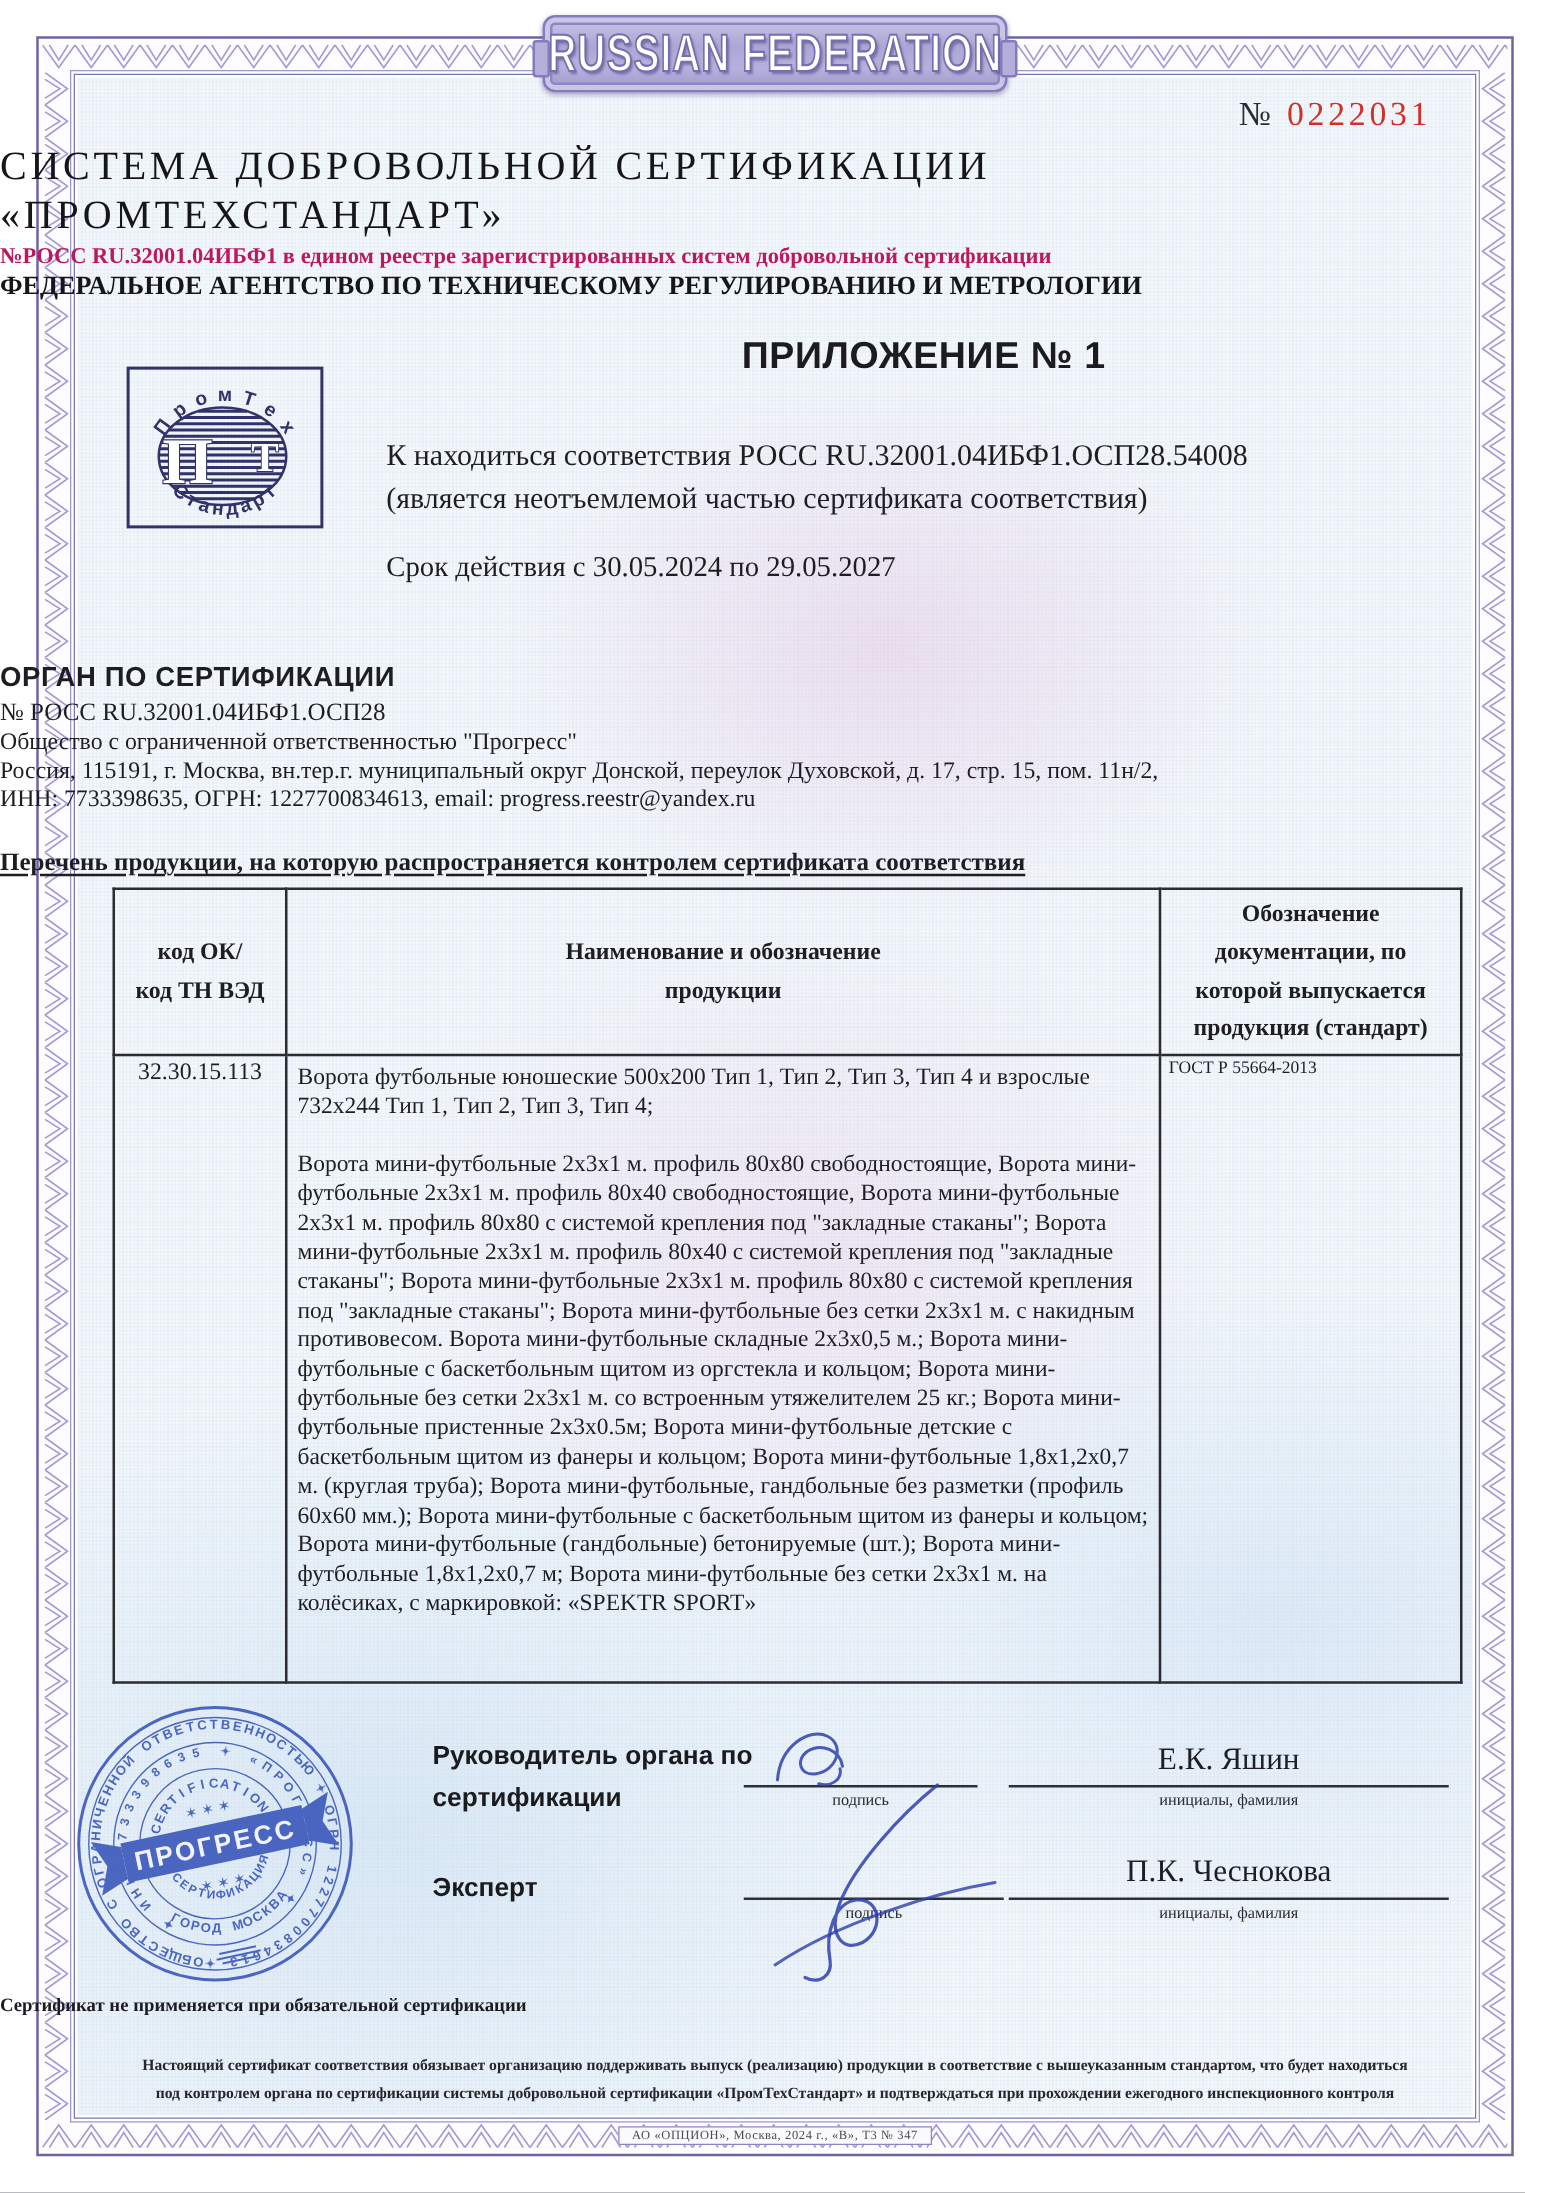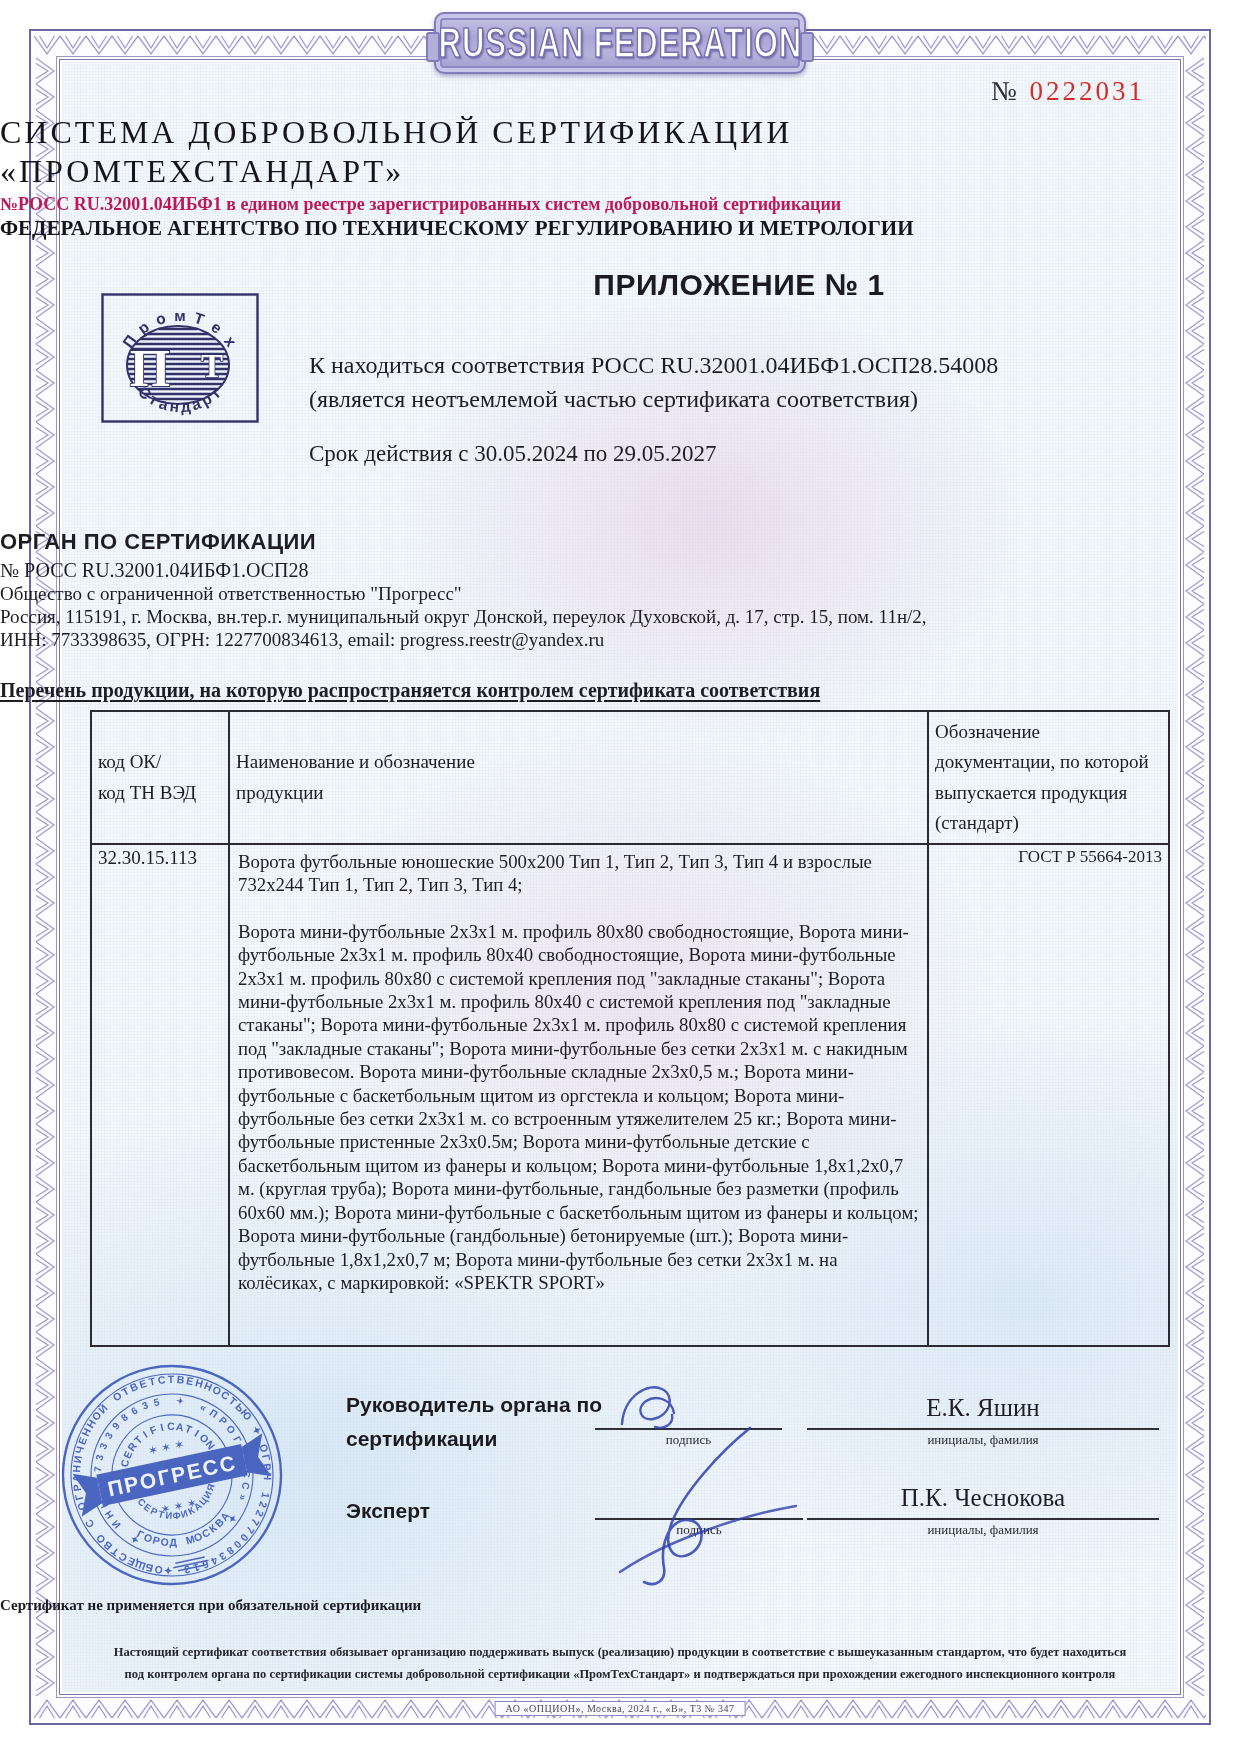--- a/index.html
+++ b/index.html
@@ -68,25 +68,25 @@
   .validity{left:309px;top:441px;font-size:23px;}
   .org-h{top:529px;font-family:"Liberation Sans",sans-serif;font-weight:800;font-size:22px;letter-spacing:.5px;}
   .org-n{top:559px;font-size:20px;}
   .org-name{top:583px;font-size:19px;}
   .org-addr{top:606px;font-size:19px;}
   .org-cont{top:629px;font-size:19px;}
   .caption{top:679px;font-size:20px;font-weight:bold;text-decoration:underline;text-underline-offset:3px;}
   
   .ptable{position:absolute;left:90px;top:710px;width:1078px;border-collapse:collapse;table-layout:fixed;}
   .ptable td{border:2px solid #2b2b30;vertical-align:middle;padding:2px 6px;}
-  .ptable .hdr td{font-weight:normal;font-size:19px;text-align:left;height:133px;white-space:pre-line;line-height:1.6;}
+  .ptable .hdr td{font-weight:bold;font-size:19px;text-align:center;height:133px;white-space:pre-line;line-height:1.6;}
   .ptable .bodyrow td{vertical-align:top;}
-  .cell-code{width:138px;font-size:19px;padding-top:8px;}
+  .cell-code{width:138px;text-align:center;font-size:19px;padding-top:8px;}
   .cell-name{width:699px;}
-  .cell-doc{width:241px;text-align:right;font-size:17px;padding-top:8px;}
+  .cell-doc{width:241px;text-align:left;font-size:14px;padding-top:8px;}
   .name-inner{height:496px;overflow:hidden;font-size:18.8px;line-height:23.4px;padding:3px 2px 0 2px;}
   .name-inner p{margin:0;}
   .name-inner p + p{margin-top:23px;}
   
   .role{position:absolute;left:300px;width:290px;font-family:"Liberation Sans",sans-serif;
         font-weight:800;font-size:21px;line-height:1.6;color:#1b1b1f;margin-left:46px;}
   .sline{position:absolute;height:0;border-top:2px solid #2f2f36;}
   .slabel{position:absolute;text-align:center;font-size:13px;color:#2a2a30;}
   .sname{position:absolute;text-align:center;font-size:25px;color:#1e1e24;}
   .ink{position:absolute;z-index:4;}

